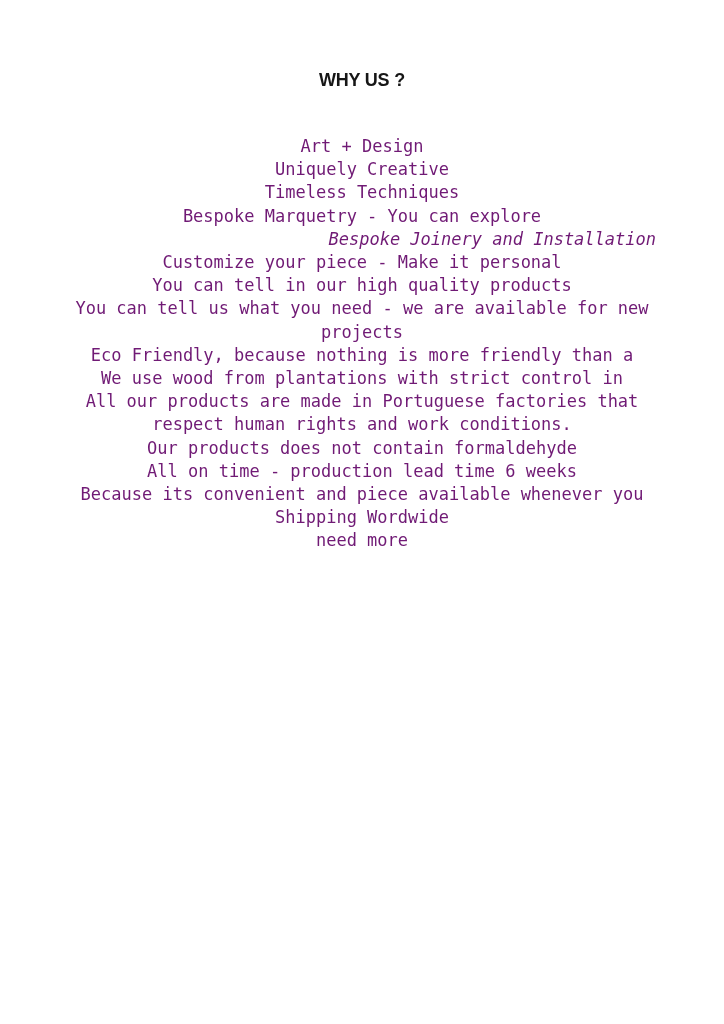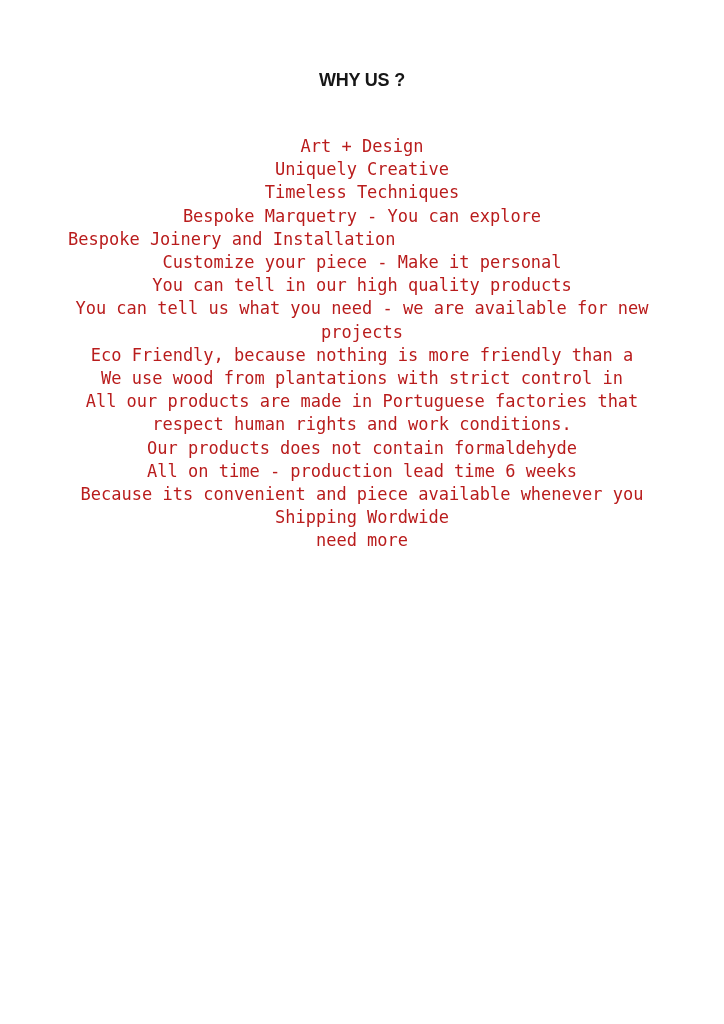--- a/index.html
+++ b/index.html
@@ -25,28 +25,29 @@
     line-height: 22px;
     letter-spacing: -0.2px;
     color: #161616;
   }
   .lines {
     margin-top: 44px;
     padding: 0 68px;
     font-family: "DejaVu Sans Mono", "Liberation Mono", monospace;
     font-size: 17px;
     line-height: 23.2px;
-    color: #b91c1c;
+    color: #701a75;
   }
   .line {
     text-align: center;
     white-space: pre-wrap;
   }
   .line.left {
-    text-align: left;
+    text-align: right;
+    font-style: italic;
   }
 </style>
 </head>
 <body>
 
 <div class="page">
 
   <h1 class="heading">WHY US ?</h1>
 
   <div class="lines">

